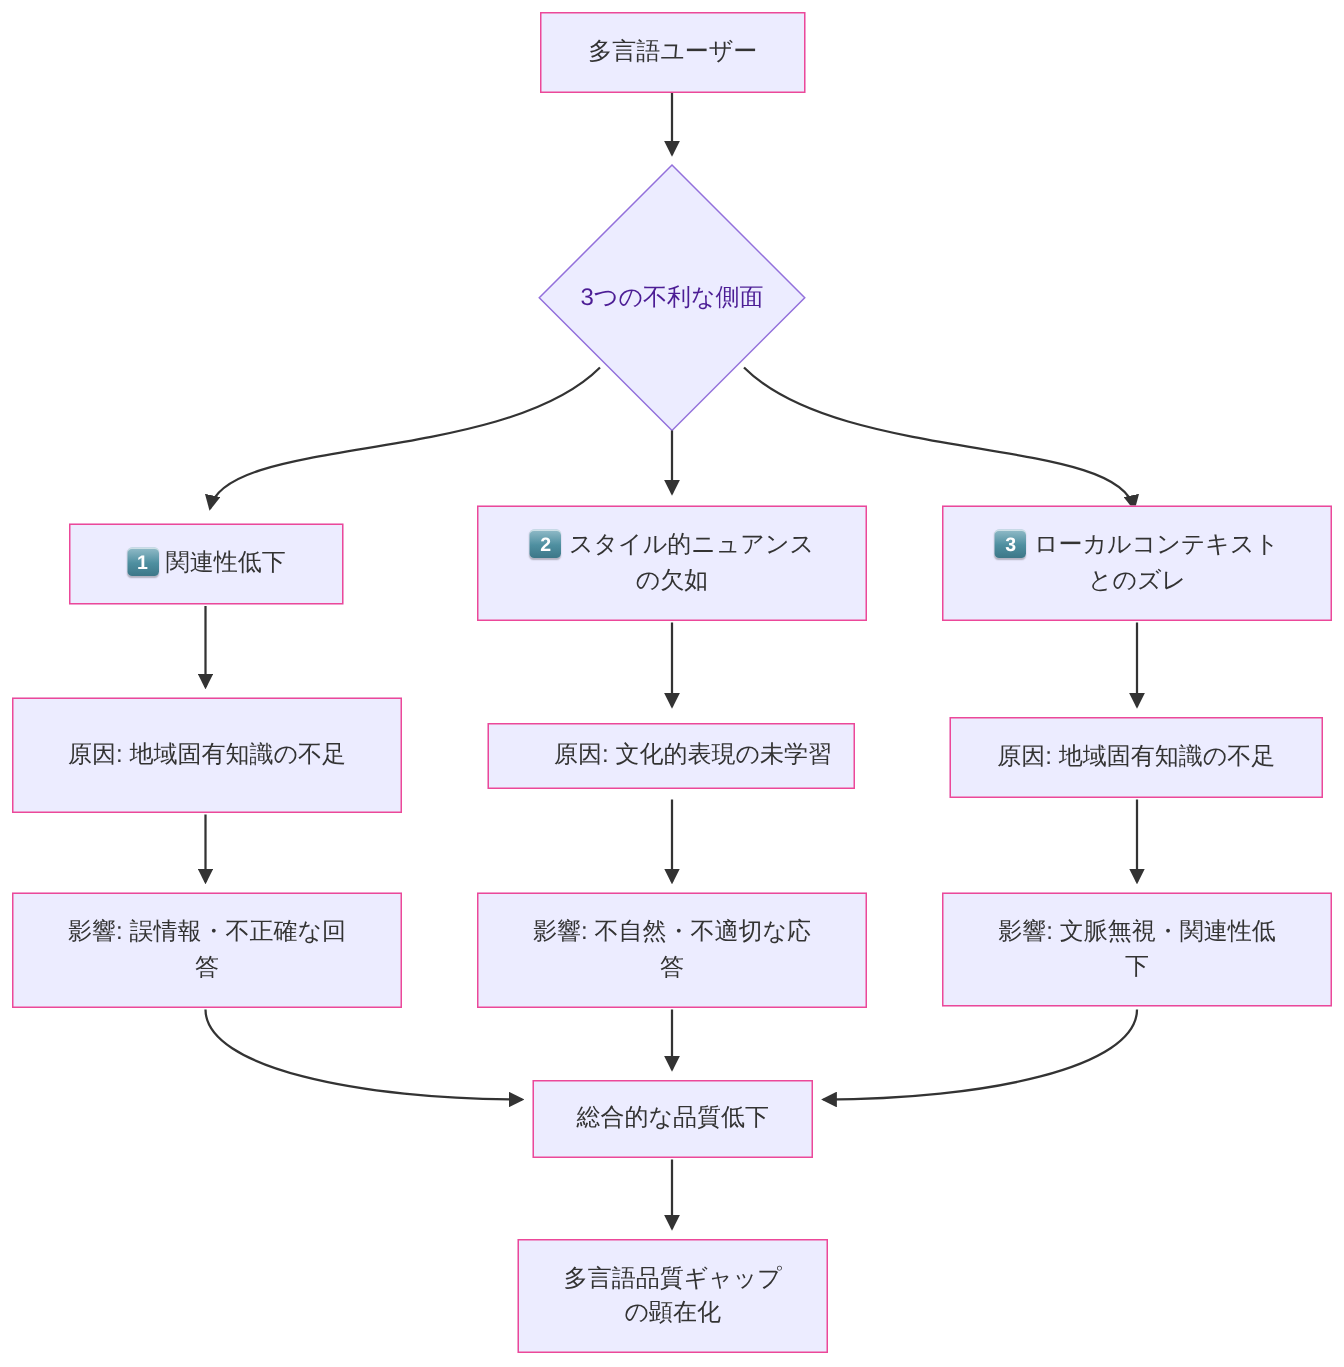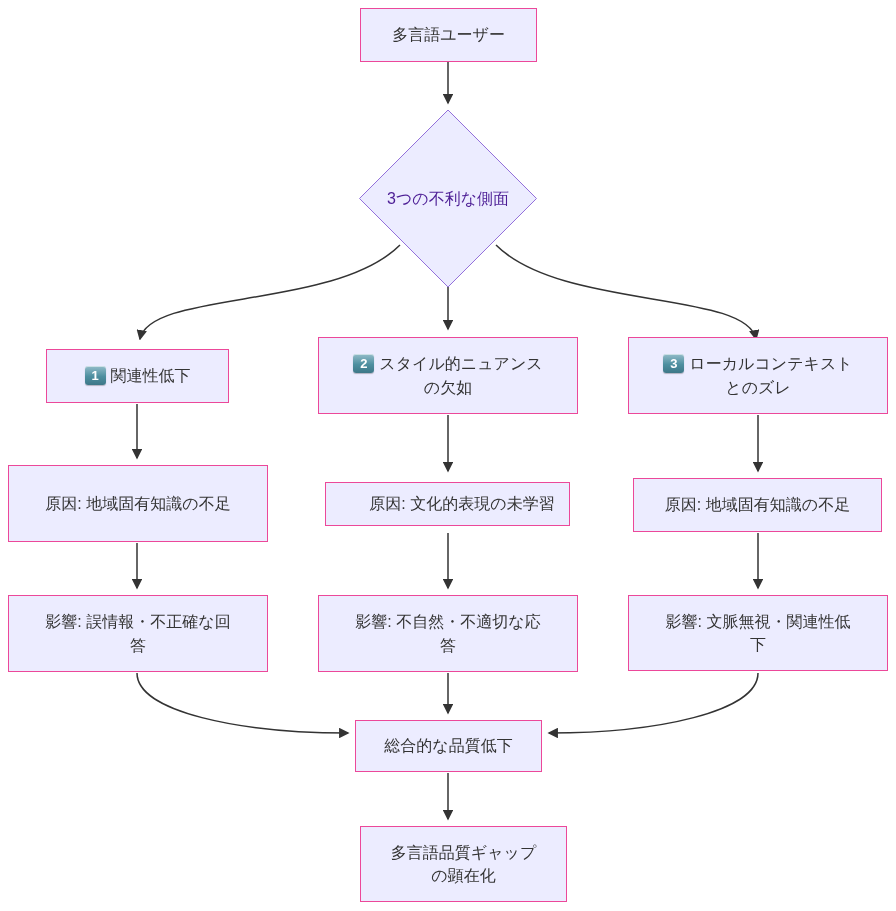--- a/index.html
+++ b/index.html
@@ -144,17 +144,17 @@
   </div>
 
   <div class="node" style="left:628px; top:595px; width:260px; height:76px;">
     <div class="lbl">影響: 文脈無視・関連性低下</div>
   </div>
 
   <div class="node" style="left:355px; top:720px; width:187px; height:52px;">
     <div class="lbl">総合的な品質低下</div>
   </div>
 
-  <div class="node" style="left:360px; top:826px; width:207px; height:76px;">
+  <div class="node" style="left:345px; top:826px; width:207px; height:76px;">
     <div class="lbl" style="max-width:150px;">多言語品質ギャップの顕在化</div>
   </div>
 
 </div>
 
 </body></html>

